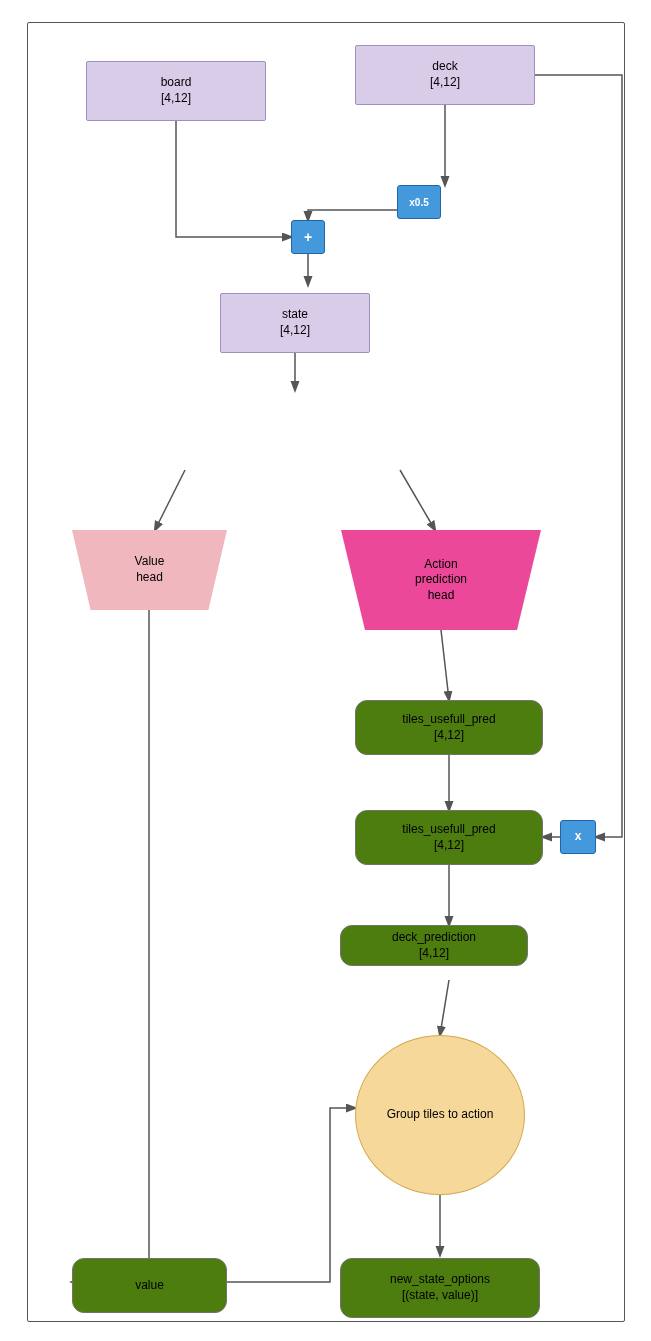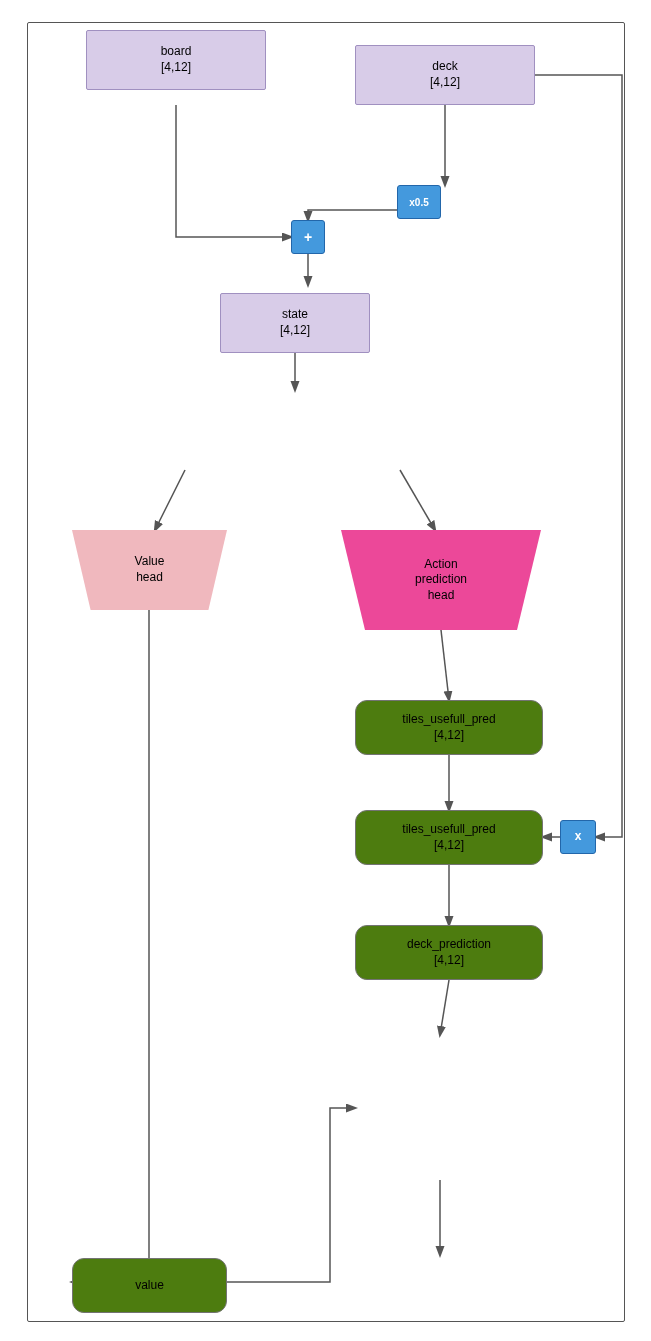--- a/index.html
+++ b/index.html
@@ -128,21 +128,21 @@
 
     <polyline points="149,1282 330,1282 330,1108 355,1108" fill="none" stroke="#555" stroke-width="1.5" marker-end="url(#arr)"></polyline>
 
     <defs>
       <marker id="arr" markerWidth="8" markerHeight="8" refX="6" refY="3" orient="auto">
         <path d="M0,0 L0,6 L8,3 z" fill="#555"></path>
       </marker>
     </defs>
   </svg>
 
-  <div class="node node-rect-purple" style="left:86px; top:30px; width:180px; height:60px;">
+  <div class="node node-rect-purple" style="left:86px; top:61px; width:180px; height:60px;">
     <span style="white-space:pre-line;">board
 [4,12]</span>
   </div>
 
   <div class="node node-rect-purple" style="left:355px; top:45px; width:180px; height:60px;text-align:center;">
     <span style="white-space:pre-line;">deck
 [4,12]</span>
   </div>
 
   <div class="node node-btn-blue2" style="left:397px; top:185px; width:44px; height:34px; font-size:10px;">
@@ -177,24 +177,31 @@
 
   <div class="node node-rect-blue-gray" style="left:355px; top:810px; width:188px; height:55px;">
     <span style="white-space:pre-line;">tiles_usefull_pred
 [4,12]</span>
   </div>
 
   <div class="node node-btn-blue2" style="left:560px; top:820px; width:36px; height:34px;">
     <span>x</span>
   </div>
 
-  <div class="node node-rect-blue-gray" style="left:355px; top:925px; width:188px; height:55px;">
+  <div class="node node-rect-blue-gray" style="left:340px; top:925px; width:188px; height:41px;">
     <span style="white-space:pre-line;">deck_prediction
 [4,12]</span>
   </div>
 
+  <div class="node node-circle-orange" style="left:355px; top:1035px; width:170px; height:160px;">
+    <span style="white-space:pre-line; padding: 0 12px;">Group tiles to action</span>
+  </div>
 
   <div class="node node-rect-blue-gray" style="left:72px; top:1258px; width:155px; height:55px;">
     <span>value</span>
   </div>
 
+  <div class="node node-rect-blue-gray" style="left:340px; top:1258px; width:200px; height:60px;">
+    <span style="white-space:pre-line;">new_state_options
+[(state, value)]</span>
+  </div>
 
 </div>
 
 </body></html>

